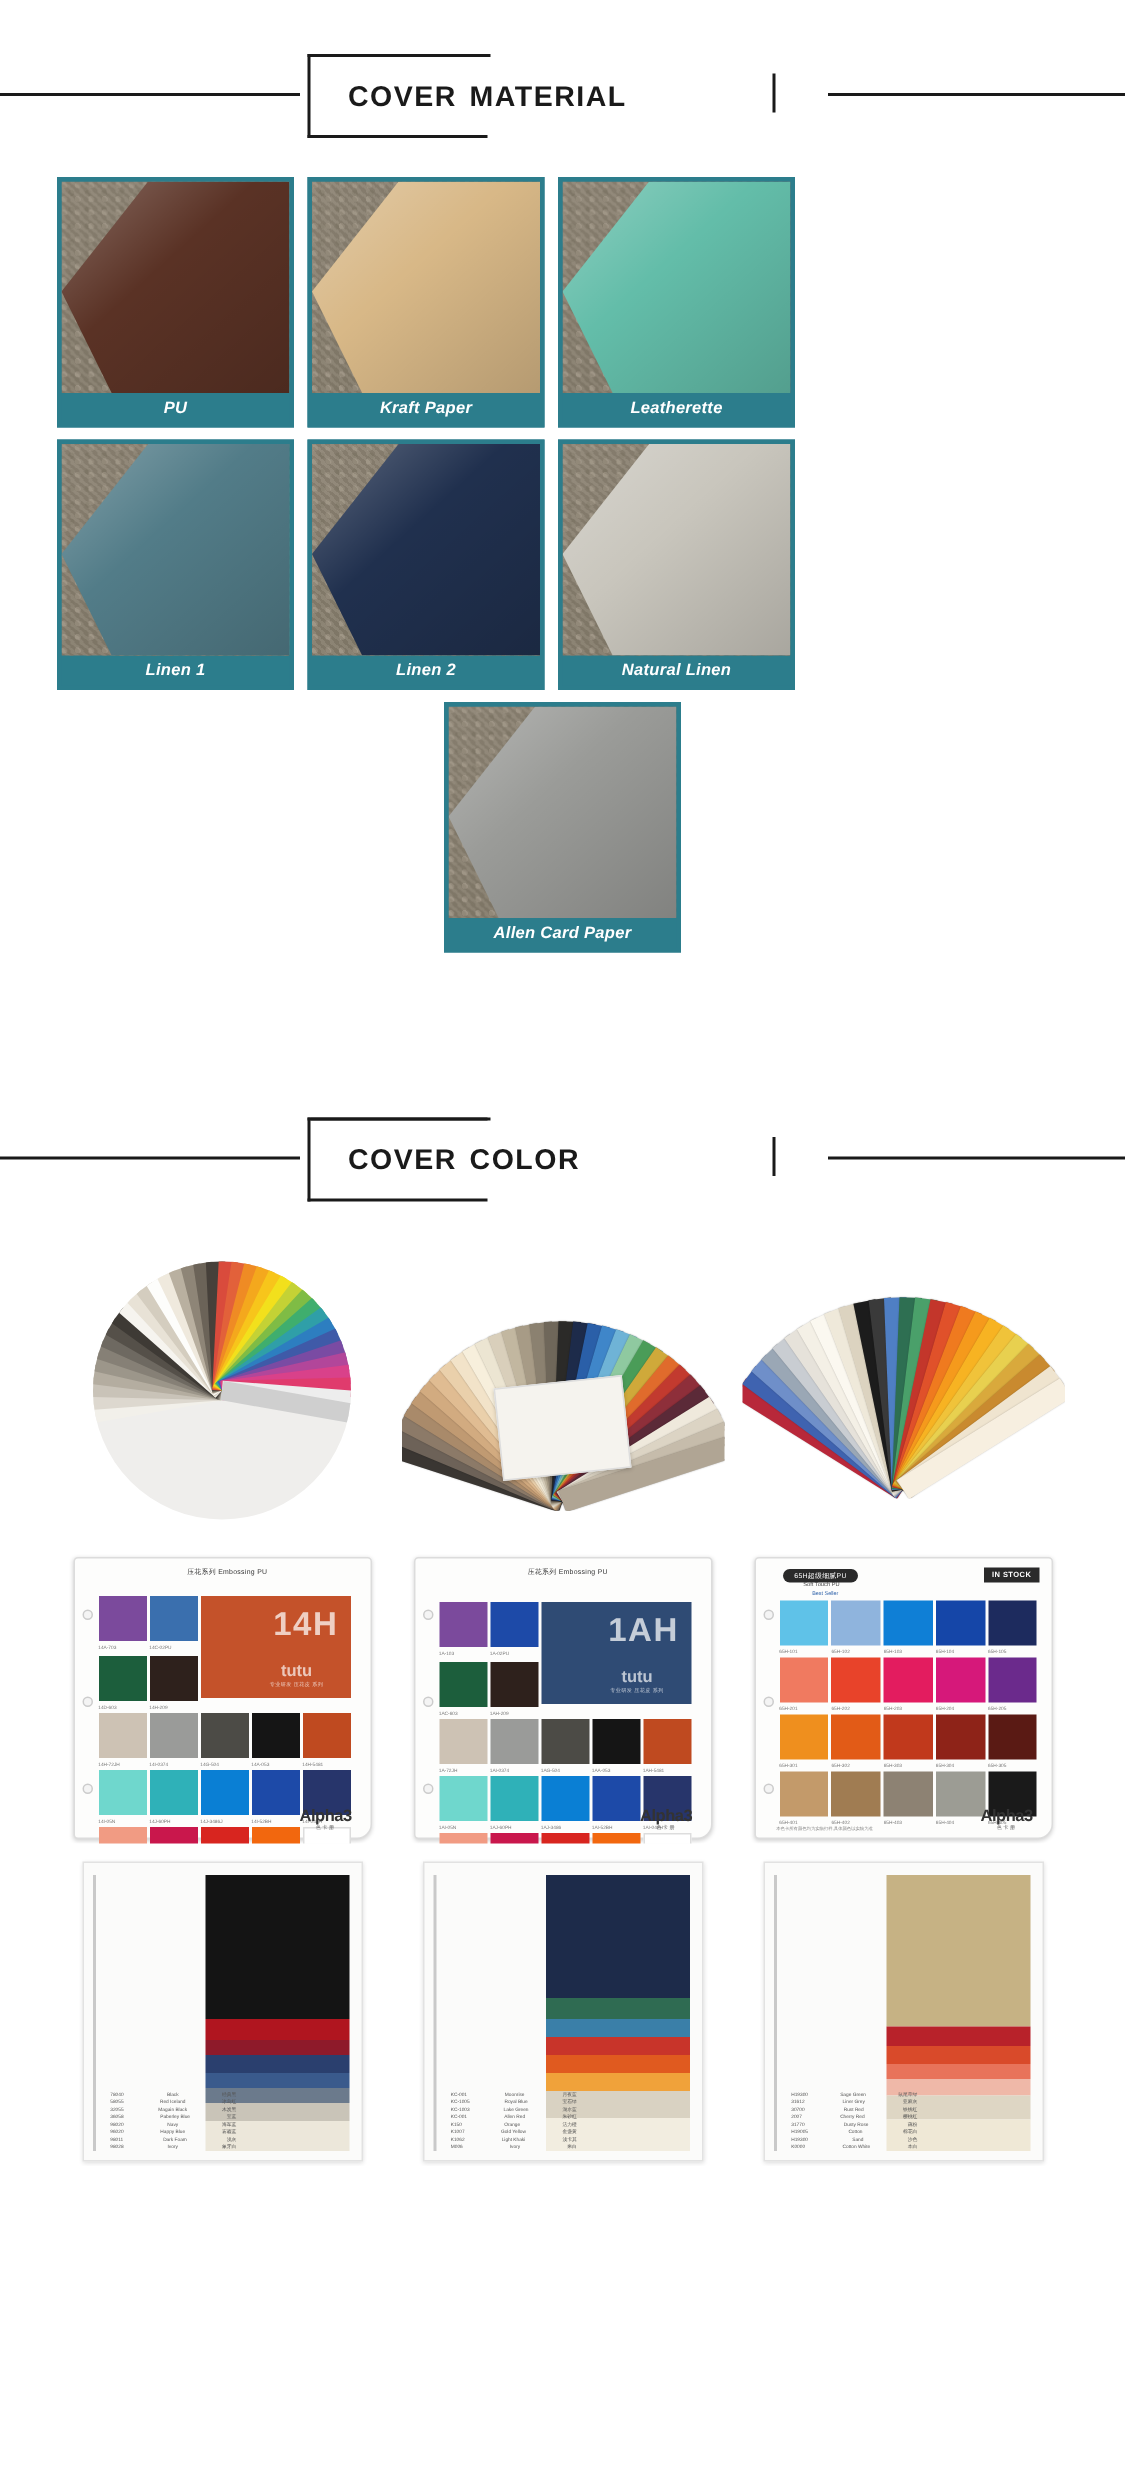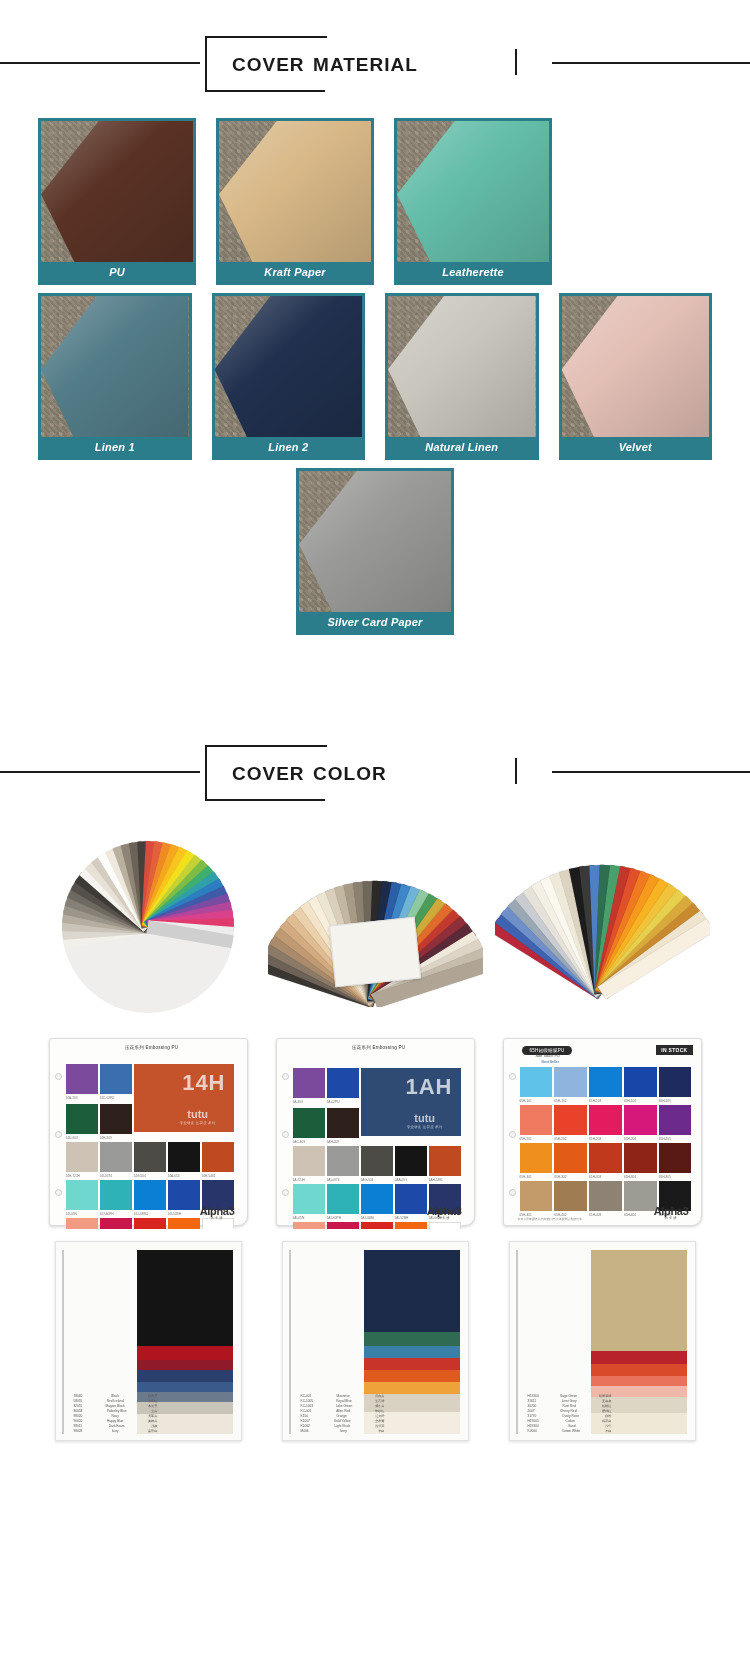--- a/index.html
+++ b/index.html
@@ -69,21 +69,21 @@
   }
 
   
   .mat-grid {
     position: relative;
     width: 750px;
     padding: 0 38px;
   }
   .mat-row {
     display: flex;
-    gap: 20px;
+    gap: 9px;
     margin-bottom: 8px;
   }
   .mat-row.centered { justify-content: center; }
 
   .mat-cell {
     width: 158px;
     border: 3px solid #2c7d8c;
     background: #2c7d8c;
     display: flex;
     flex-direction: column;
@@ -376,33 +376,27 @@
           <div class="sheet" style="background:#20304e"></div>
         </div>
         <div class="mat-label">Linen 2</div>
       </div>
       <div class="mat-cell">
         <div class="mat-img">
           <div class="sheet" style="background:#c9c6bd"></div>
         </div>
         <div class="mat-label">Natural Linen</div>
       </div>
-      <div class="mat-cell">
-        <div class="mat-img">
-          <div class="sheet" style="background:#e3bfb5"></div>
-        </div>
-        <div class="mat-label">Velvet</div>
-      </div>
     </div>
   <div class="mat-row centered" id="mrow3">
       <div class="mat-cell">
         <div class="mat-img">
           <div class="sheet" style="background:#9a9b98"></div>
         </div>
-        <div class="mat-label">Silver Card Paper</div>
+        <div class="mat-label">Allen Card Paper</div>
       </div>
     </div>
 </div>
 
 <div class="section-header" style="margin-top:96px;">
   <div class="hdr-line-left"></div>
   <div class="hdr-bracket"></div>
   <div class="hdr-title">Cover Color</div>
   <div class="hdr-tick"></div>
   <div class="hdr-line-right"></div>

